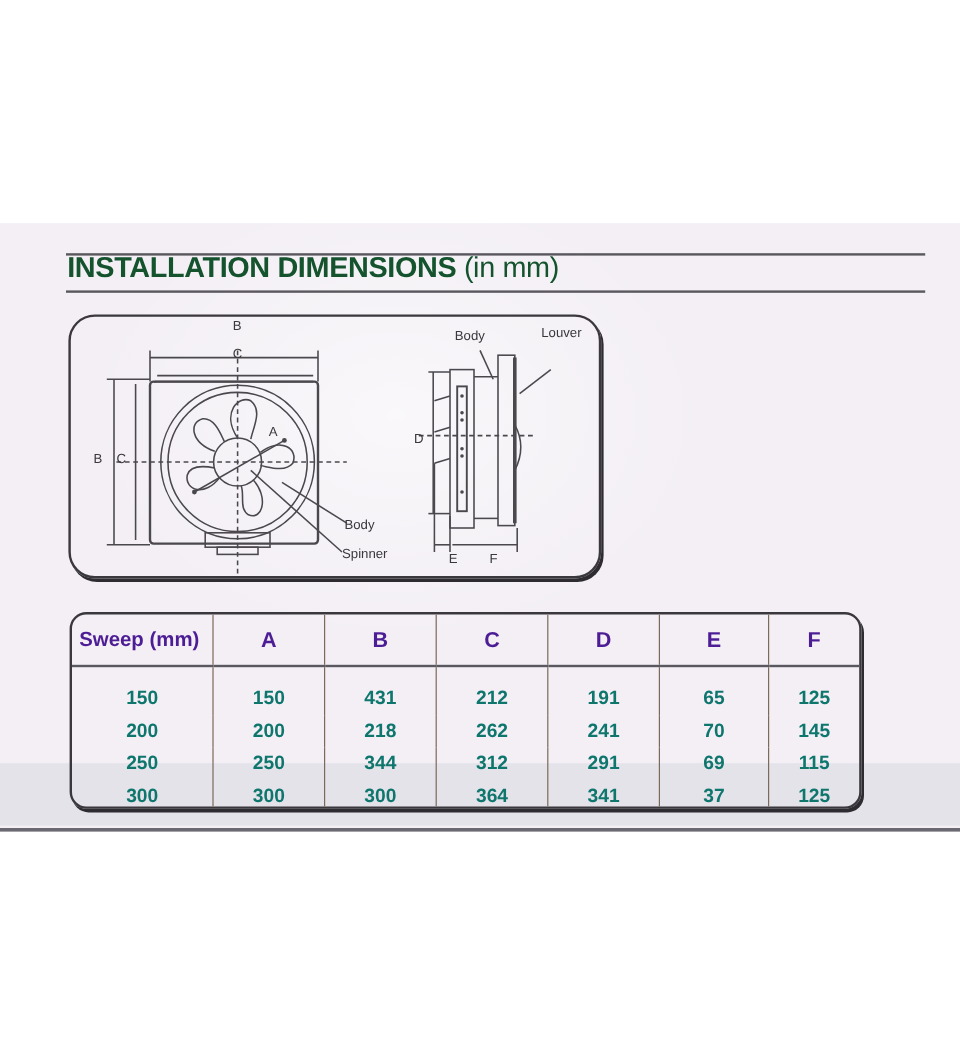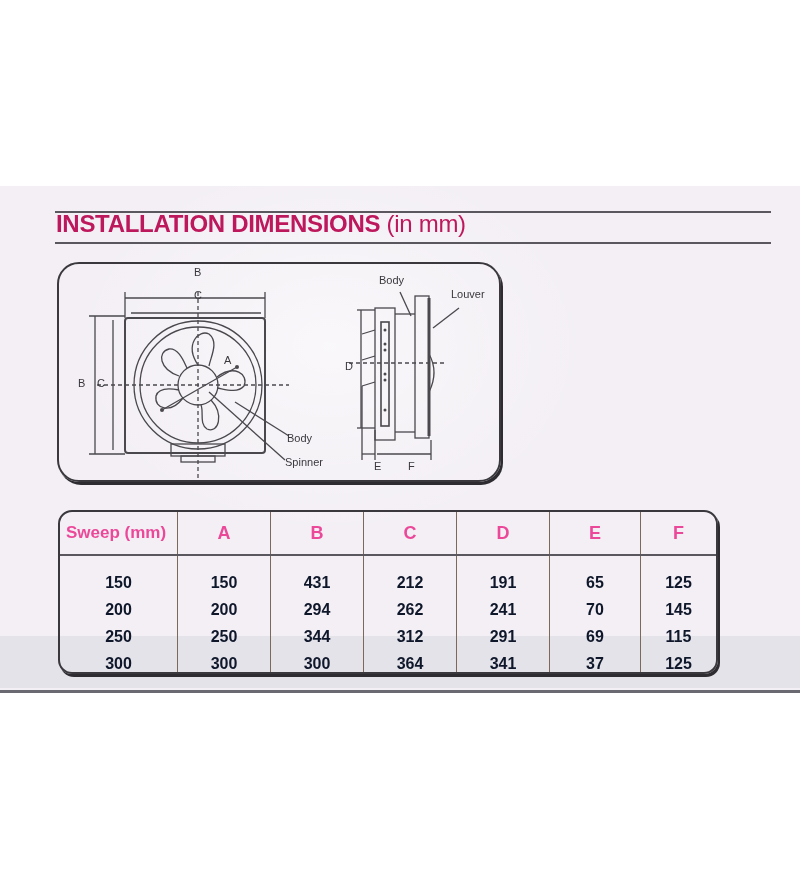--- a/index.html
+++ b/index.html
@@ -2,32 +2,32 @@
 <html><head>
 <meta charset="utf-8">
 <style>
   html,body{margin:0;padding:0;background:#ffffff;}
   body{width:800px;height:880px;position:relative;overflow:hidden;font-family:"Liberation Sans",sans-serif;}
   .sheet{position:absolute;left:0;top:186px;width:800px;height:506px;background:#f3eff5;
     background-image:radial-gradient(ellipse at 330px 160px, rgba(255,255,255,0.55) 0, rgba(255,255,255,0) 260px);}
   .sheet-bottom-line{position:absolute;left:0;top:690px;width:800px;height:3px;background:#6a6870;}
   .band{position:absolute;left:0;top:636px;width:800px;height:52px;background:rgba(200,205,215,0.35);}
   .rule{position:absolute;left:55px;width:716px;height:2px;background:#5a585e;}
-  .title{position:absolute;left:56px;top:210px;font-size:24px;font-weight:bold;color:#be185d;letter-spacing:-0.3px;white-space:nowrap;}
+  .title{position:absolute;left:56px;top:210px;font-size:24px;font-weight:bold;color:#14532d;letter-spacing:-0.3px;white-space:nowrap;}
   .title .unit{font-weight:normal;}
   .diagram{position:absolute;left:57px;top:262px;width:440px;height:216px;border:2px solid #3a383d;border-radius:22px;
     box-shadow:2px 3px 0 #2e2c31;}
   .diagram svg{position:absolute;left:0;top:0;}
   .lbl{position:absolute;font-size:11px;color:#3a383d;}
   .table-wrap{position:absolute;left:58px;top:510px;width:656px;height:160px;border:2px solid #3a383d;border-radius:14px;
     box-shadow:2px 3px 0 #2e2c31;overflow:hidden;}
   table{border-collapse:collapse;width:100%;height:100%;font-family:"Liberation Sans Narrow","Liberation Sans",sans-serif;}
-  th{height:40px;font-size:18px;font-weight:bold;color:#ec4899;border-bottom:2px solid #5a585e;border-right:1px solid #7b6a5a;}
+  th{height:40px;font-size:18px;font-weight:bold;color:#4c1d95;border-bottom:2px solid #5a585e;border-right:1px solid #7b6a5a;}
   th:first-child{text-align:left;padding-left:6px;font-size:17px;}
-  td{font-size:16px;font-weight:bold;color:#0f172a;text-align:center;border-right:1px solid #7b6a5a;line-height:25px;vertical-align:top;}
+  td{font-size:16px;font-weight:bold;color:#0f766e;text-align:center;border-right:1px solid #7b6a5a;line-height:25px;vertical-align:top;}
   th:last-child,td:last-child{border-right:none;}
   tbody tr:first-child td{padding-top:14px;}
 </style>
 </head>
 <body>
 
 <div class="sheet"></div>
 <div class="band"></div>
 <div class="sheet-bottom-line"></div>
 
@@ -116,21 +116,21 @@
     </g>
   </svg>
   <span class="lbl" style="left:135px;top:2px">B</span>
   <span class="lbl" style="left:135px;top:25px">C</span>
   <span class="lbl" style="left:19px;top:113px">B</span>
   <span class="lbl" style="left:38px;top:113px">C</span>
   <span class="lbl" style="left:165px;top:90px">A</span>
   <span class="lbl" style="left:228px;top:168px">Body</span>
   <span class="lbl" style="left:226px;top:192px">Spinner</span>
   <span class="lbl" style="left:320px;top:10px">Body</span>
-  <span class="lbl" style="left:392px;top:24px">Louver</span>
+  <span class="lbl" style="left:392px;top:8px">Louver</span>
   <span class="lbl" style="left:286px;top:96px">D</span>
   <span class="lbl" style="left:315px;top:196px">E</span>
   <span class="lbl" style="left:349px;top:196px">F</span>
 </div>
 
 <div class="table-wrap">
   <table>
     <thead>
       <tr>
         <th style="width:110px">Sweep (mm)</th>
@@ -148,21 +148,21 @@
         <td>150</td>
         <td>431</td>
         <td>212</td>
         <td>191</td>
         <td>65</td>
         <td>125</td>
       </tr>
       <tr>
         <td>200</td>
         <td>200</td>
-        <td>294</td>
+        <td>218</td>
         <td>262</td>
         <td>241</td>
         <td>70</td>
         <td>145</td>
       </tr>
       <tr>
         <td>250</td>
         <td>250</td>
         <td>344</td>
         <td>312</td>

